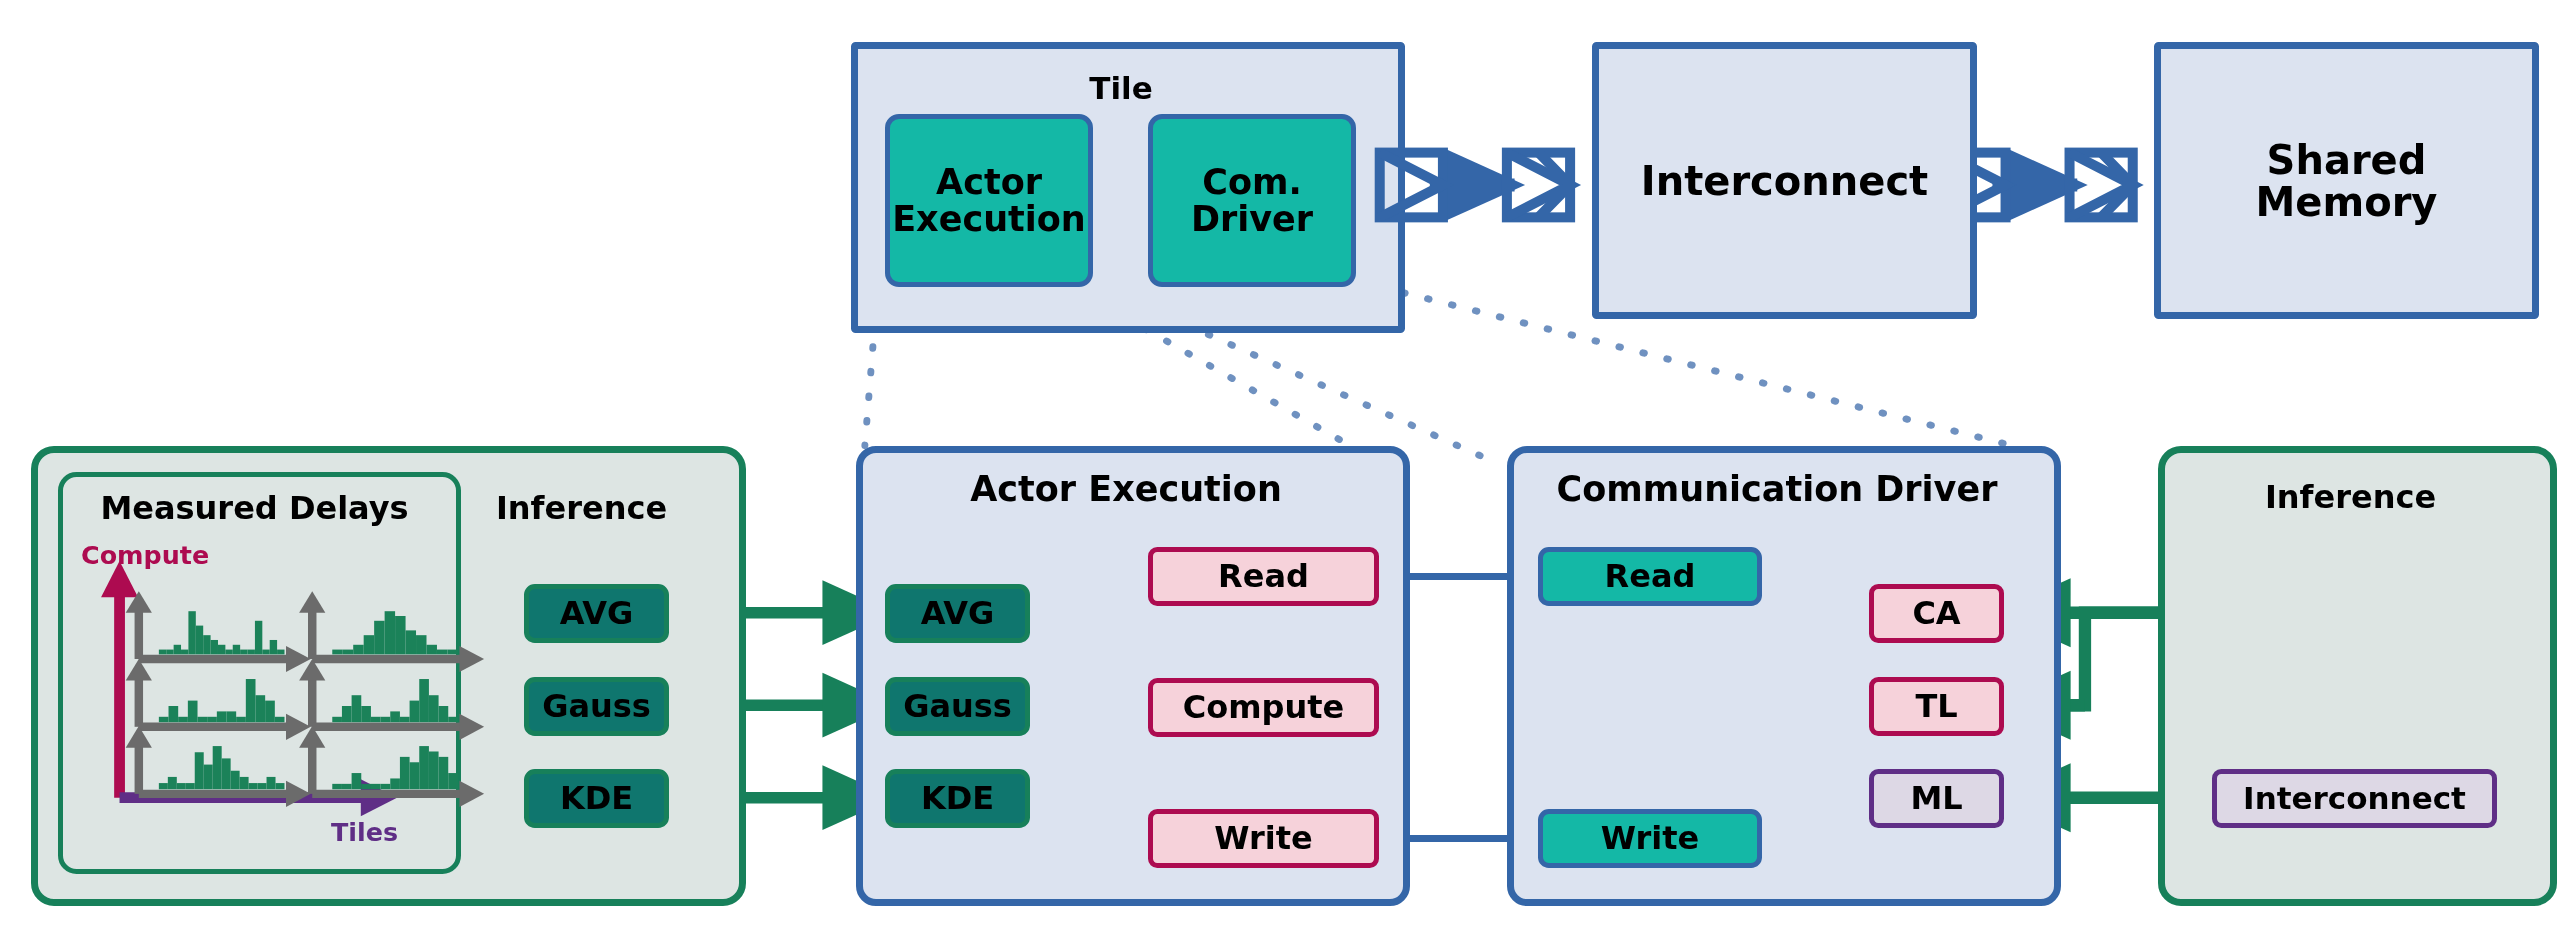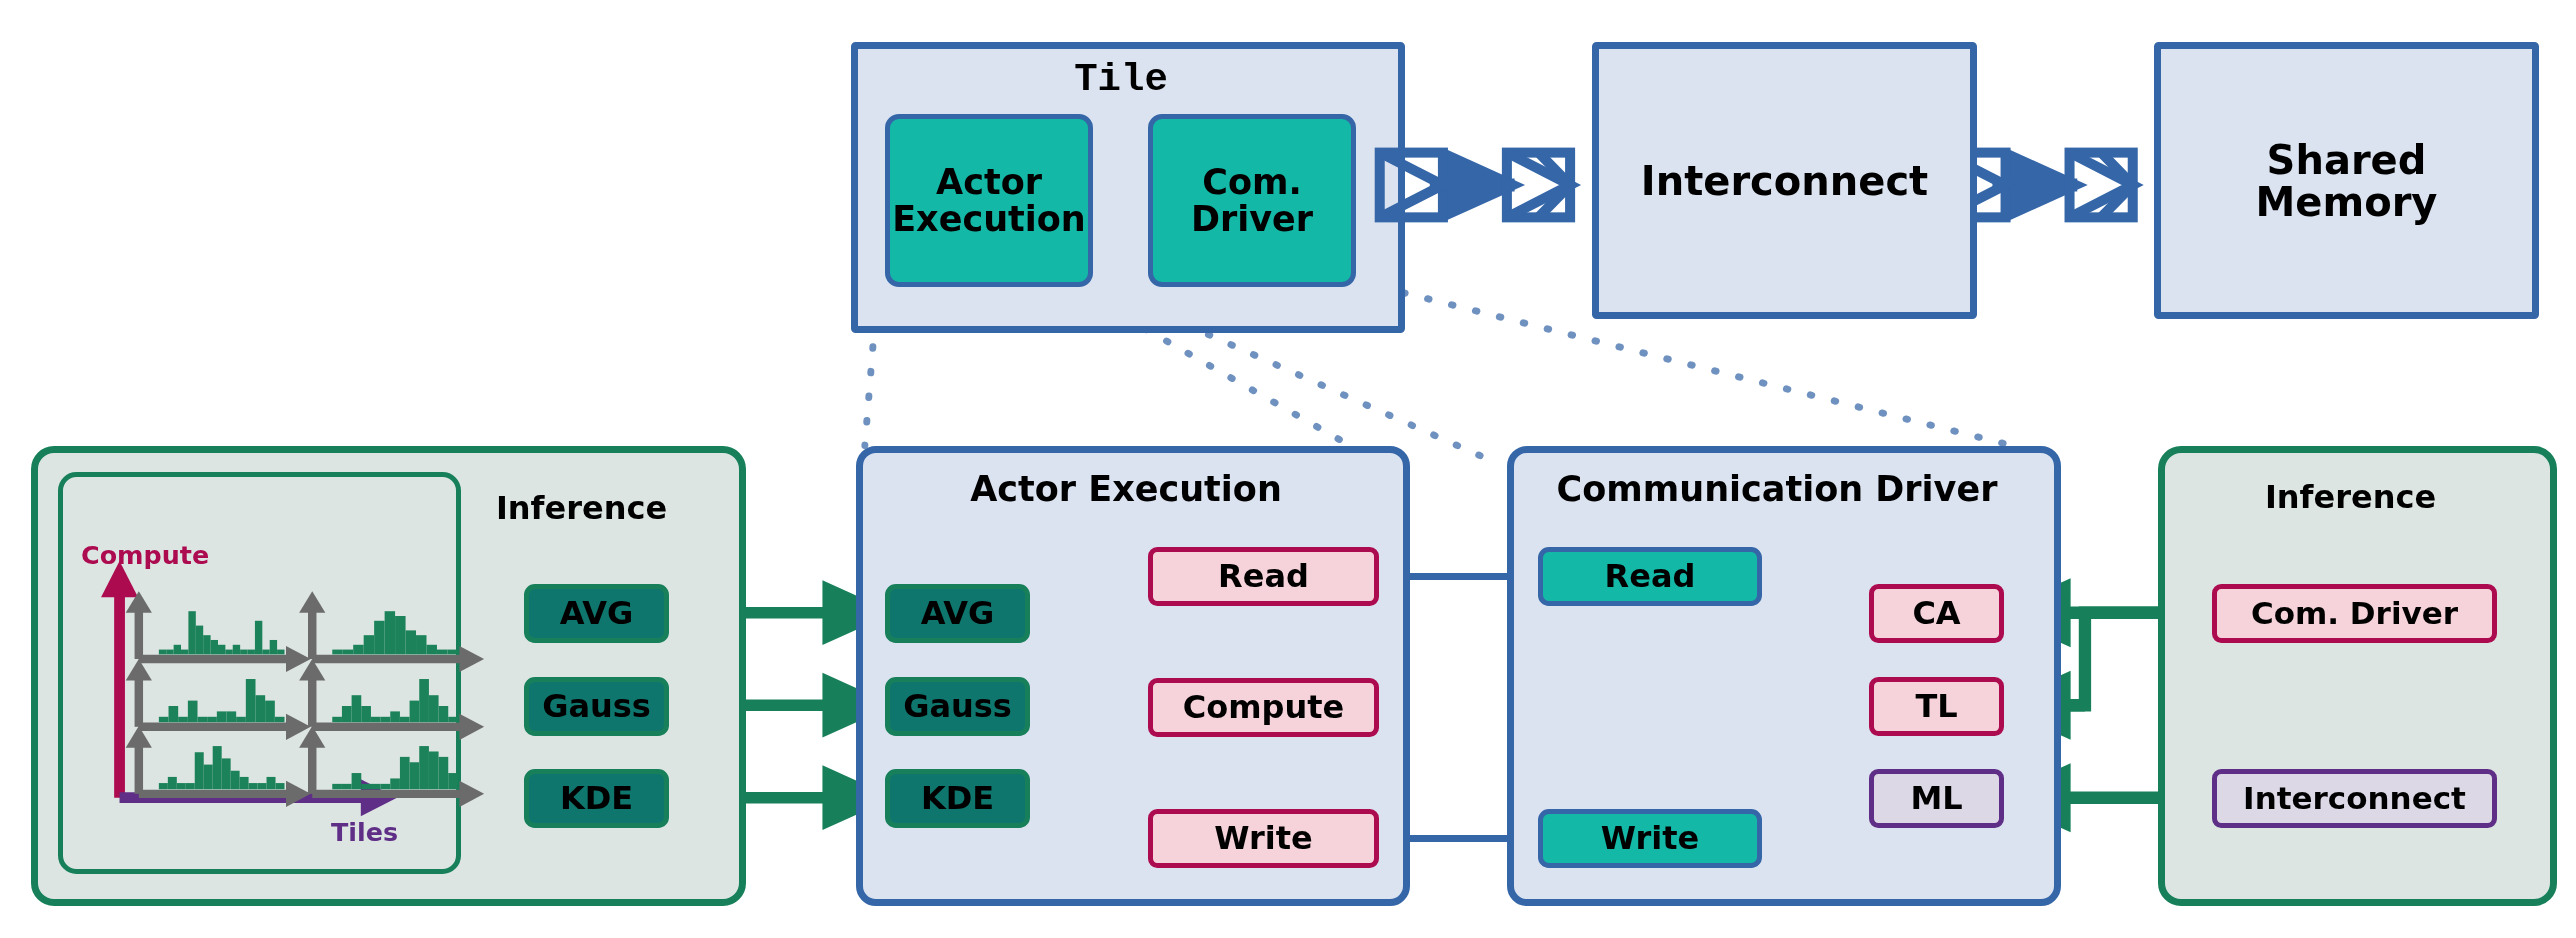--- a/index.html
+++ b/index.html
@@ -159,21 +159,21 @@
 
     <g stroke="#17805a" stroke-width="16" fill="none">
       <path d="M2805 795 L2705 795 L2705 915 L2655 915"></path>
       <path d="M2805 795 L2600 795" marker-end="url(#arrGreen)"></path>
       <path d="M2705 915 L2600 915" marker-end="url(#arrGreen)"></path>
       <path d="M2805 1035 L2600 1035" marker-end="url(#arrGreen)"></path>
     </g>
   </svg>
 
   <div class="panel-blue" style="position:absolute; left:851px; top:42px; width:540px; height:277px;"></div>
-  <div class="panel-title" style="left:851px; top:58px; width:540px; font-size:39px;font-family:Liberation Mono, monospace;">Tile</div>
+  <div class="panel-title" style="left:851px; top:70px; width:540px; font-size:31px;">Tile</div>
 
   <div class="node box-blue" style="left:885px; top:114px; width:208px; height:173px; font-size:35px; flex-direction:column;">
     <span>Actor</span>
     <span>Execution</span>
   </div>
 
   <div class="node box-blue" style="left:1148px; top:114px; width:208px; height:173px; font-size:35px; flex-direction:column;">
     <span>Com.</span>
     <span>Driver</span>
   </div>
@@ -206,20 +206,21 @@
   </div>
 
   <div class="node panel-blue" style="left:2154px; top:42px; width:385px; height:277px; font-size:40px; flex-direction:column;">
     <span>Shared</span>
     <span>Memory</span>
   </div>
 
   <div class="panel-green" style="position:absolute; left:31px; top:446px; width:701px; height:446px;"></div>
 
   <div class="panel-green-inner" style="position:absolute; left:58px; top:472px; width:393px; height:392px;"></div>
+  <div class="panel-title" style="left:58px; top:489px; width:393px; font-size:32px;">Measured Delays</div>
   <div class="axis-label" style="left:81px; top:540px; font-size:25.4px; color:#ad0b50;">Compute</div>
   <div class="axis-label" style="left:331px; top:817px; font-size:25.4px; color:#5f2e86;">Tiles</div>
 
   <svg class="svg-layer" viewBox="0 0 3342 1217">
 
     <g>
       <path d="M155 1035 L155 760" stroke="#ad0b50" stroke-width="14" fill="none"></path>
       <path d="M131 775 L155 728 L179 775 z" fill="#ad0b50"></path>
       <path d="M155 1035 L480 1035" stroke="#5f2e86" stroke-width="14" fill="none"></path>
       <path d="M468 1011 L515 1035 L468 1059 z" fill="#5f2e86"></path>
@@ -385,21 +386,18 @@
   <div class="node box-pink" style="left:1869px; top:677px; width:135px; height:59px; font-size:32px;">
     <span>TL</span>
   </div>
   <div class="node box-purple" style="left:1869px; top:769px; width:135px; height:59px; font-size:32px;">
     <span>ML</span>
   </div>
 
   <div class="panel-green" style="position:absolute; left:2158px; top:446px; width:385px; height:446px;"></div>
   <div class="panel-title" style="left:2158px; top:478px; width:385px; font-size:32px;">Inference</div>
 
-  <div class="node box-pink" style="left:2212px; top:584px; width:285px; height:59px; font-size:31px;">
-    <span>Com. Driver</span>
-  </div>
   <div class="node box-purple" style="left:2212px; top:769px; width:285px; height:59px; font-size:31px;">
     <span>Interconnect</span>
   </div>
 
 </div>
 
 
 </body></html>

